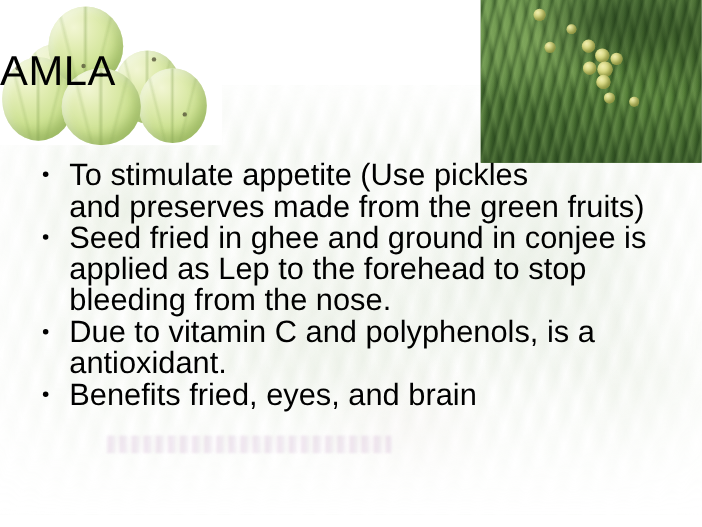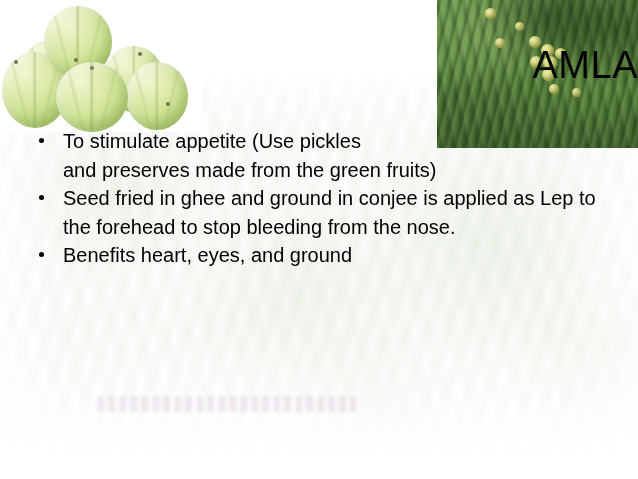--- a/index.html
+++ b/index.html
@@ -149,36 +149,36 @@
     border-radius: 50%;
     background: radial-gradient(circle at 36% 30%, #f0eeb0 0%, #dcdc84 40%, #c3c55e 72%, #9ba844 100%);
     box-shadow: inset -2px -2px 4px rgba(90,100,40,.55);
   }
 
   
   #title {
     position: absolute;
     left: 0; top: 43px;
     width: 638px;
-    text-align: right;
+    text-align: left;
     font-size: 38px;
     line-height: 44px;
     color: #000000;
     letter-spacing: .5px;
     z-index: 7;
   }
 
   
   #bullets {
     position: absolute;
-    left: 28px; top: 127px;
+    left: 28px; top: 145px;
     width: 600px;
     z-index: 8;
     color: #000000;
-    font-size: 20px;
+    font-size: 28px;
     line-height: 28.5px;
   }
   .bullet-row {
     position: relative;
     padding-left: 35px;
     margin: 0 0 0 0;
   }
   .bullet-row .dot {
     position: absolute;
     left: 11px;
@@ -251,20 +251,24 @@
  and preserves made from the green fruits)</span>
     </div>
 
 
     <div class="bullet-row">
       <span class="dot"></span>
       <span class="txt">Seed fried in ghee and ground in conjee is applied as Lep to the forehead to stop bleeding from the nose.</span>
     </div>
 
 
-
     <div class="bullet-row">
       <span class="dot"></span>
-      <span class="txt">Benefits heart, eyes, and ground</span>
+      <span class="txt">Due to vitamin C and polyphenols, is a antioxidant.</span>
+    </div>
+
+    <div class="bullet-row">
+      <span class="dot"></span>
+      <span class="txt">Benefits fried, eyes, and brain</span>
     </div>
 
   </div>
 </div>
 
 </body></html>

